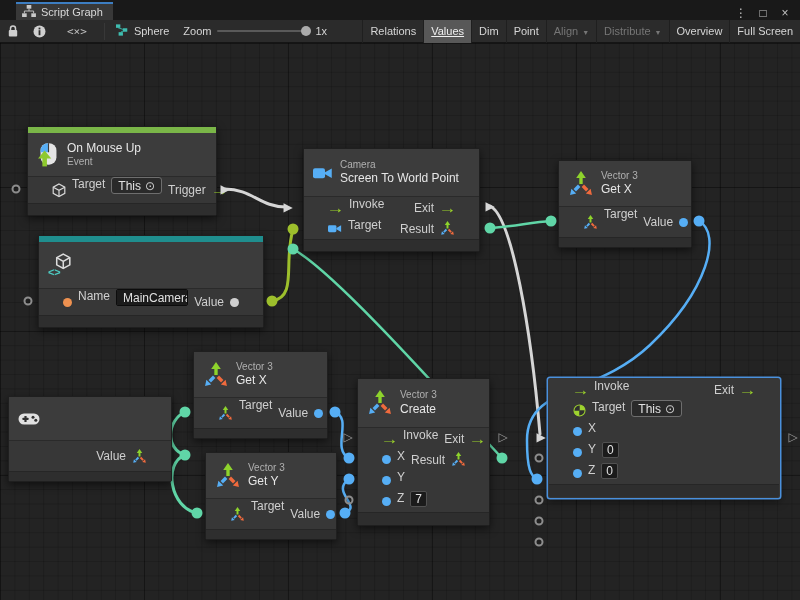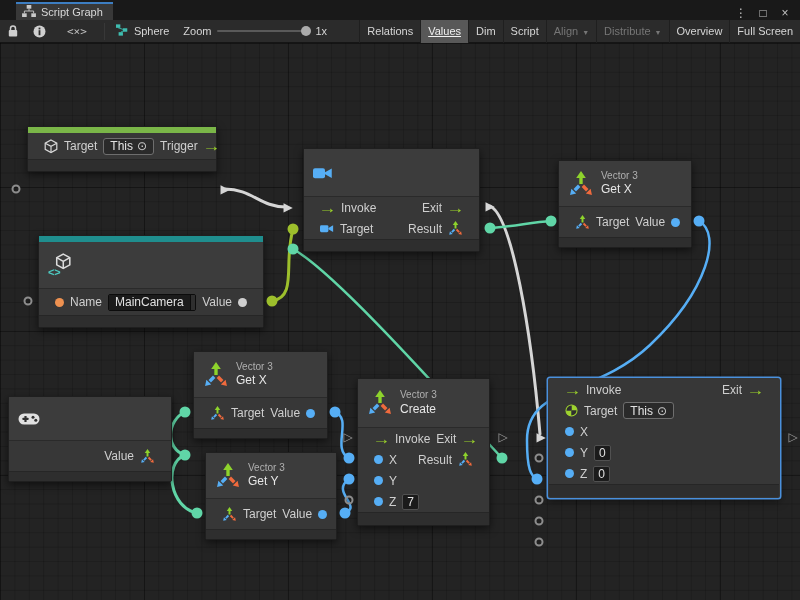--- a/index.html
+++ b/index.html
@@ -43,21 +43,21 @@
   .node{position:absolute;background:#373737;border:1px solid #1f1f1f;border-radius:2px;
         box-shadow:0 3px 9px rgba(0,0,0,0.55);}
   .node.selected{border-color:transparent;box-shadow:0 0 0 1.5px #4a90dc,0 3px 9px rgba(0,0,0,0.55);}
   .accent{width:100%;}
   .nhead{background:#3c3c3c;display:flex;align-items:center;gap:7px;padding:0 9px;border-bottom:1px solid #2a2a2a;}
   .nhead .ic{flex:0 0 auto;display:flex;align-items:center;justify-content:center;}
   .ntxt{display:flex;flex-direction:column;justify-content:center;line-height:1.25;min-width:0;}
   .ntitle{font-size:12px;color:#e6e6e6;white-space:nowrap;}
   .nsub{font-size:10px;color:#b0b0b0;white-space:nowrap;}
   .nrows{background:#373737;}
-  .nrow{display:flex;align-items:center;padding:0 16px;gap:6px;}
+  .nrow{display:flex;padding:0 24px;gap:6px;}
   .rlabel{font-size:12px;color:#cfcfcf;white-space:nowrap;}
   .rright{margin-left:auto;display:flex;align-items:center;gap:6px;}
   .nfoot{background:#2e2e2e;border-top:1px solid #262626;border-radius:0 0 2px 2px;}
   .dot{width:9px;height:9px;border-radius:50%;display:inline-block;flex:0 0 auto;}
   .flowarrow{color:#9bd32a;font-size:15px;font-weight:bold;line-height:10px;display:inline-block;transform:scaleX(1.2);}
   .pill{display:inline-flex;align-items:center;gap:4px;background:rgba(0,0,0,0.22);border:1px solid #6e6e6e;
         border-radius:3px;padding:0px 6px;font-size:12px;color:#e2e2e2;height:17px;}
   .pill .tgt{font-size:12px;color:#cdcdcd;}
   .chip{display:inline-flex;align-items:center;gap:5px;background:#303030;border:1px solid #5a5a5a;border-radius:3px;
         padding:0 6px;height:16px;font-size:11px;color:#dcdcdc;width:fit-content;margin-top:2px;}
@@ -134,21 +134,21 @@
         <div class="tb-btn">
           <span>Relations</span>
         </div>
         <div class="tb-btn active">
           <span>Values</span>
         </div>
         <div class="tb-btn">
           <span>Dim</span>
         </div>
         <div class="tb-btn">
-          <span>Script</span>
+          <span>Point</span>
         </div>
         <div class="tb-btn disabled">
           <span>Align</span>
           <span class="caret">▼</span>
         </div>
         <div class="tb-btn disabled">
           <span>Distribute</span>
           <span class="caret">▼</span>
         </div>
         <div class="tb-btn">
@@ -169,20 +169,35 @@
         <path d="M293,249 C340,275 472,427 502,458" stroke="#60d6a7" stroke-width="2.5" fill="none" stroke-linecap="round"></path>
         <path d="M699,221 C722,234 708,290 650,345 C595,397 527,385 527,440 C527,470 531,476 537,479" stroke="#56aef5" stroke-width="2.5" fill="none" stroke-linecap="round"></path>
         <path d="M185,455 C165,449 167,420 185,412" stroke="#60d6a7" stroke-width="3" fill="none" stroke-linecap="round"></path>
         <path d="M185,455 C163,463 170,508 197,513" stroke="#60d6a7" stroke-width="3" fill="none" stroke-linecap="round"></path>
         <path d="M335,412 C353,419 331,449 349,458" stroke="#56aef5" stroke-width="2.5" fill="none" stroke-linecap="round"></path>
         <path d="M345,513 C363,506 330,492 349,479" stroke="#56aef5" stroke-width="2.5" fill="none" stroke-linecap="round"></path>
       </svg>
     <div id="nodes">
         <div class="node" style="left:27px;top:83px;width:190px">
     <div class="accent" style="height:6px;background:#7ab648"></div>
+    <div class="nhead" style="height:44px">
+      <span class="ic">
+              <svg width="23" height="25" viewBox="0 0 20 22">
+   <rect x="3" y="1" width="14" height="19" rx="6.5" fill="#e4e4e4"></rect>
+   <path d="M3 9 h7 V1.2 a6.5 6.5 0 0 0 -7 6.3 Z" fill="#56aef5"></path>
+   <path d="M10 1 V9" stroke="#3c3c3c" stroke-width="1"></path>
+   <rect x="4.6" y="13.5" width="4" height="8" fill="#8ec92e"></rect>
+   <path d="M6.6 7.5 L0.8 14.5 H12.4 Z" fill="#8ec92e"></path>
+              </svg>
+            </span>
+      <span class="ntxt">
+              <span class="ntitle">On Mouse Up</span>
+              <span class="nsub">Event</span>
+            </span>
+    </div>
     <div class="nrows">
             <div class="nrow" style="height:26px">
               <span class="ic" style="display:flex;align-items:center;">
                 <svg width="14" height="15" viewBox="0 0 14 15">
    <polygon points="7,1 12.8,4.2 12.8,10.4 7,13.6 1.2,10.4 1.2,4.2" fill="none" stroke="#d8d8d8" stroke-width="1.2"></polygon>
    <path d="M1.2 4.2 L7 7.3 L12.8 4.2 M7 7.3 V13.6" fill="none" stroke="#d8d8d8" stroke-width="1.2"></path>
                 </svg>
               </span>
               <span class="rlabel">Target</span>
               <span class="pill">
@@ -231,20 +246,24 @@
     <div class="nfoot" style="height:12px"></div>
   </div>
         <div class="node" style="left:303px;top:105px;width:177px">
 
     <div class="nhead" style="height:48px">
       <span class="ic">
               <svg width="20" height="16" viewBox="0 0 16 12.5">
  <rect x="0" y="2.4" width="9.6" height="8" rx="1.6" fill="#56aef5"></rect>
  <path d="M9.6 5.6 L15 2.6 V10.2 L9.6 7.2 Z" fill="#56aef5"></path>
               </svg>
+            </span>
+      <span class="ntxt">
+              <span class="nsub">Camera</span>
+              <span class="ntitle">Screen To World Point</span>
             </span>
     </div>
     <div class="nrows">
             <div class="nrow" style="height:21px">
               <span class="ic" style="display:flex;align-items:center;">
                 <span class="flowarrow">→</span>
               </span>
               <span class="rlabel">Invoke</span>
               <span class="rright">
                 <span class="rlabel">Exit</span>

